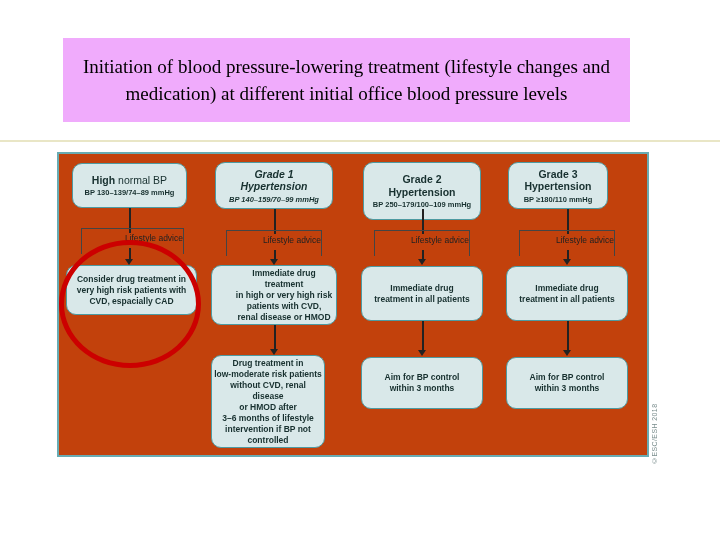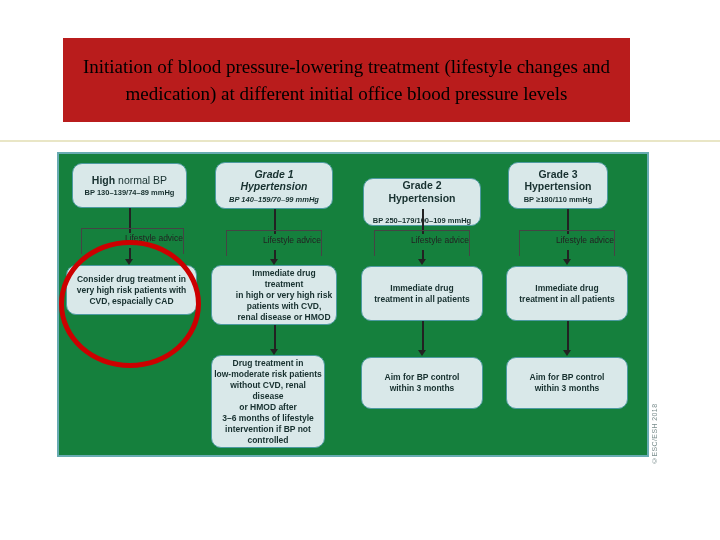--- a/index.html
+++ b/index.html
@@ -1,29 +1,29 @@
 <!DOCTYPE html>
 <html><head>
 <meta charset="utf-8">
 <style>
   * { margin:0; padding:0; box-sizing:border-box; }
   body { background:#ffffff; width:720px; height:540px; overflow:hidden; }
   .slide { position:relative; width:720px; height:540px; background:#ffffff;
            font-family:"Liberation Sans", sans-serif; }
 
   .title-box { position:absolute; left:63px; top:38px; width:567px; height:84px;
-               background:#b91c1c; display:flex; align-items:center; justify-content:center;
+               background:#f0abfc; display:flex; align-items:center; justify-content:center;
                padding:0 8px; }
   .title-text { font-family:"Liberation Serif", serif; font-size:19px; line-height:27px;
                 color:#000000; text-align:center; }
 
   .divider { position:absolute; left:0; top:140px; width:720px; height:2px; background:#e9e6c6; }
 
   .chart { position:absolute; left:57px; top:152px; width:592px; height:305px;
-           border:2px solid #68abb2; background:#15803d; }
+           border:2px solid #68abb2; background:#c2410c; }
 
   .box { position:absolute; background:#d9e8e9; border:1.5px solid #4d9aa1; border-radius:10px;
          display:flex; flex-direction:column; align-items:center; justify-content:center;
          text-align:center; color:#17302f; }
   .hdr-title { font-size:10.5px; font-weight:bold; line-height:12.5px; white-space:pre-line; }
   .hdr-title .rest { font-weight:normal; }
   .hdr-bp { font-size:7.5px; margin-top:2px; font-weight:600; }
   .body-text { font-size:8.5px; font-weight:600; line-height:11px; white-space:pre-line; padding:2px; }
 
   .lifestyle { position:absolute; border:1px solid #444; border-bottom:none;
@@ -50,21 +50,21 @@
   .c2-v1 { left:215px; top:55px; height:25px; }
   .c2-ls { left:167px; top:76px; width:96px; height:26px; }
   .c2-v2 { left:215px; top:96px; height:9px; }
   .c2-a1 { left:211px; top:105px; }
   .c2-act { left:152px; top:111px; width:126px; height:60px;padding-left:20px; }
   .c2-v3 { left:215px; top:171px; height:24px; }
   .c2-a2 { left:211px; top:195px; }
   .c2-fup { left:152px; top:201px; width:114px; height:93px; }
 
   
-  .c3-hdr { left:304px; top:24px; width:118px; height:48px;justify-content:space-between; }
+  .c3-hdr { left:304px; top:8px; width:118px; height:58px; }
   .c3-v1 { left:363px; top:55px; height:25px; }
   .c3-ls { left:315px; top:76px; width:96px; height:26px; }
   .c3-v2 { left:363px; top:96px; height:9px; }
   .c3-a1 { left:359px; top:105px; }
   .c3-act { left:302px; top:112px; width:122px; height:55px; }
   .c3-v3 { left:363px; top:167px; height:29px; }
   .c3-a2 { left:359px; top:196px; }
   .c3-fup { left:302px; top:203px; width:122px; height:52px; }
 
   

